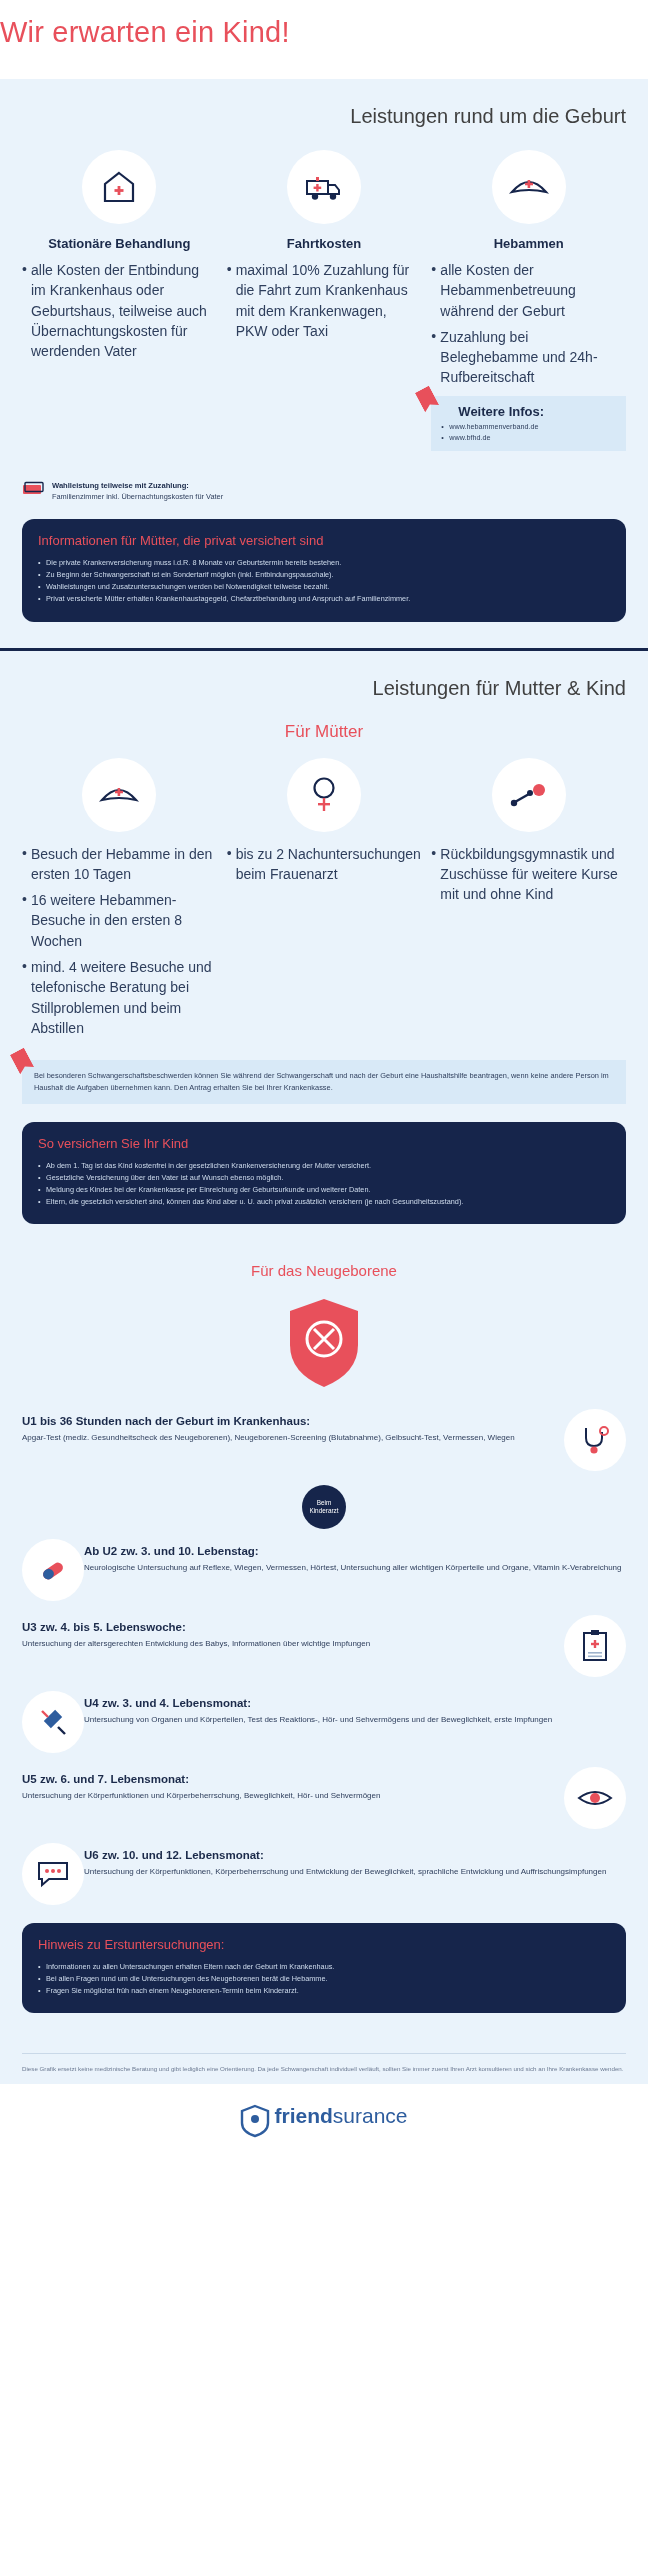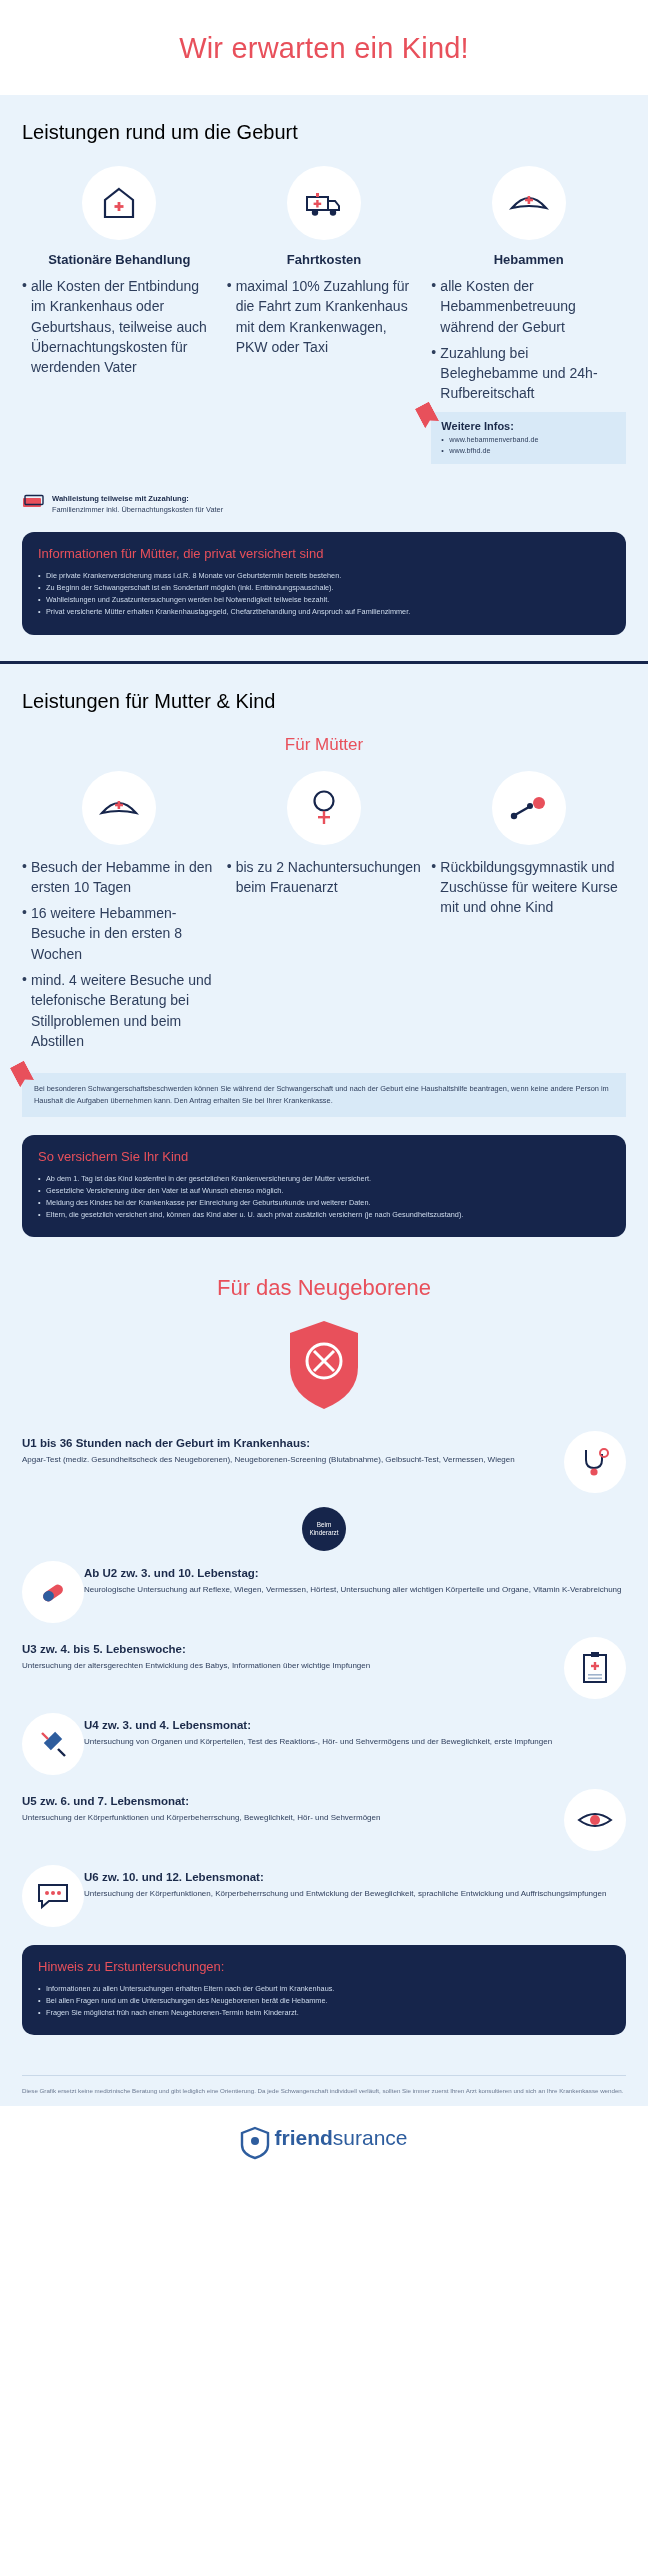--- a/index.html
+++ b/index.html
@@ -7,37 +7,36 @@
     width: 648px;
     font-family: "Liberation Sans", sans-serif;
     background: #ffffff;
     color: #1b2a4a;
   }
   .page { width: 648px; position: relative; background: #ffffff; }
 
   
   .hero {
     background: #ffffff;
-    padding: 32px 0 30px 0;
-    text-align: center;
+    padding: 16px 0 30px 0;
   }
   .hero h1 {
     font-size: 29px;
     font-weight: 400;
     color: #e8505b;
     letter-spacing: .2px;
   }
 
   
   .sect-light { background: #eaf3fb; padding: 26px 22px 26px 22px; }
   .sect-title {
-    text-align: left;
+    text-align: right;
     font-size: 20px;
     font-weight: 400;
-    color: #000000;
+    color: #404040;
     margin-bottom: 22px;
   }
   .cols3 { display: flex; gap: 10px; }
   .col { flex: 1; }
   .circle {
     width: 74px; height: 74px; border-radius: 50%;
     background: #ffffff; margin: 0 auto 12px auto;
     display: flex; align-items: center; justify-content: center;
   }
   .col h3 {
@@ -50,21 +49,21 @@
     font-size: 14px; line-height: 1.45; color: #2e3e5c;
   }
   ul.bul li:before {
     content: "•"; position: absolute; left: 0; top: -1px; color: #2e3e5c;
   }
 
   .infobox {
     background: #d8e9f7; padding: 8px 10px; margin-top: 8px;
     position: relative;
   }
-  .infobox .ttl { font-size: 11px; font-weight: bold; color: #1b2a4a; margin-bottom: 3px; }
+  .infobox .ttl { font-size: 13px; font-weight: bold; color: #1b2a4a; margin-bottom: 3px; margin-left: 17px; }
   .infobox ul { list-style: none; }
   .infobox ul li { font-size: 7.2px; color: #2e3e5c; padding-left: 8px; position: relative; line-height: 1.5; }
   .infobox ul li:before { content:"•"; position:absolute; left:0; color:#2e3e5c; }
 
   .ribbon {
     position: absolute; width: 16px; height: 22px; background: #e8505b;
     clip-path: polygon(0 0, 100% 0, 100% 100%, 50% 78%, 0 100%);
     transform: rotate(-28deg);
   }
 
@@ -282,21 +281,21 @@
       <h4>So versichern Sie Ihr Kind</h4>
       <ul>
         <li>Ab dem 1. Tag ist das Kind kostenfrei in der gesetzlichen Krankenversicherung der Mutter versichert.</li>
         <li>Gesetzliche Versicherung über den Vater ist auf Wunsch ebenso möglich.</li>
         <li>Meldung des Kindes bei der Krankenkasse per Einreichung der Geburtsurkunde und weiterer Daten.</li>
         <li>Eltern, die gesetzlich versichert sind, können das Kind aber u. U. auch privat zusätzlich versichern (je nach Gesundheitszustand).</li>
       </ul>
     </div>
 
     <div style="margin-top:26px;">
-      <div class="sub-title" style="font-size:22px;margin-top:38px;">Für das Neugeborene</div>
+      <div class="sub-title" style="font-size:15px;margin-top:38px;">Für das Neugeborene</div>
 
       <div class="shield-wrap">
         <svg width="80" height="96" viewBox="0 0 80 96">
           <path d="M40 4 L74 16 L74 50 Q74 78 40 92 Q6 78 6 50 L6 16 Z" fill="#e8505b"></path>
           <circle cx="40" cy="44" r="17" fill="none" stroke="#ffffff" stroke-width="3"></circle>
           <path d="M30 34 L50 54 M50 34 L30 54" stroke="#ffffff" stroke-width="3"></path>
         </svg>
       </div>
 
       <div class="tree">

